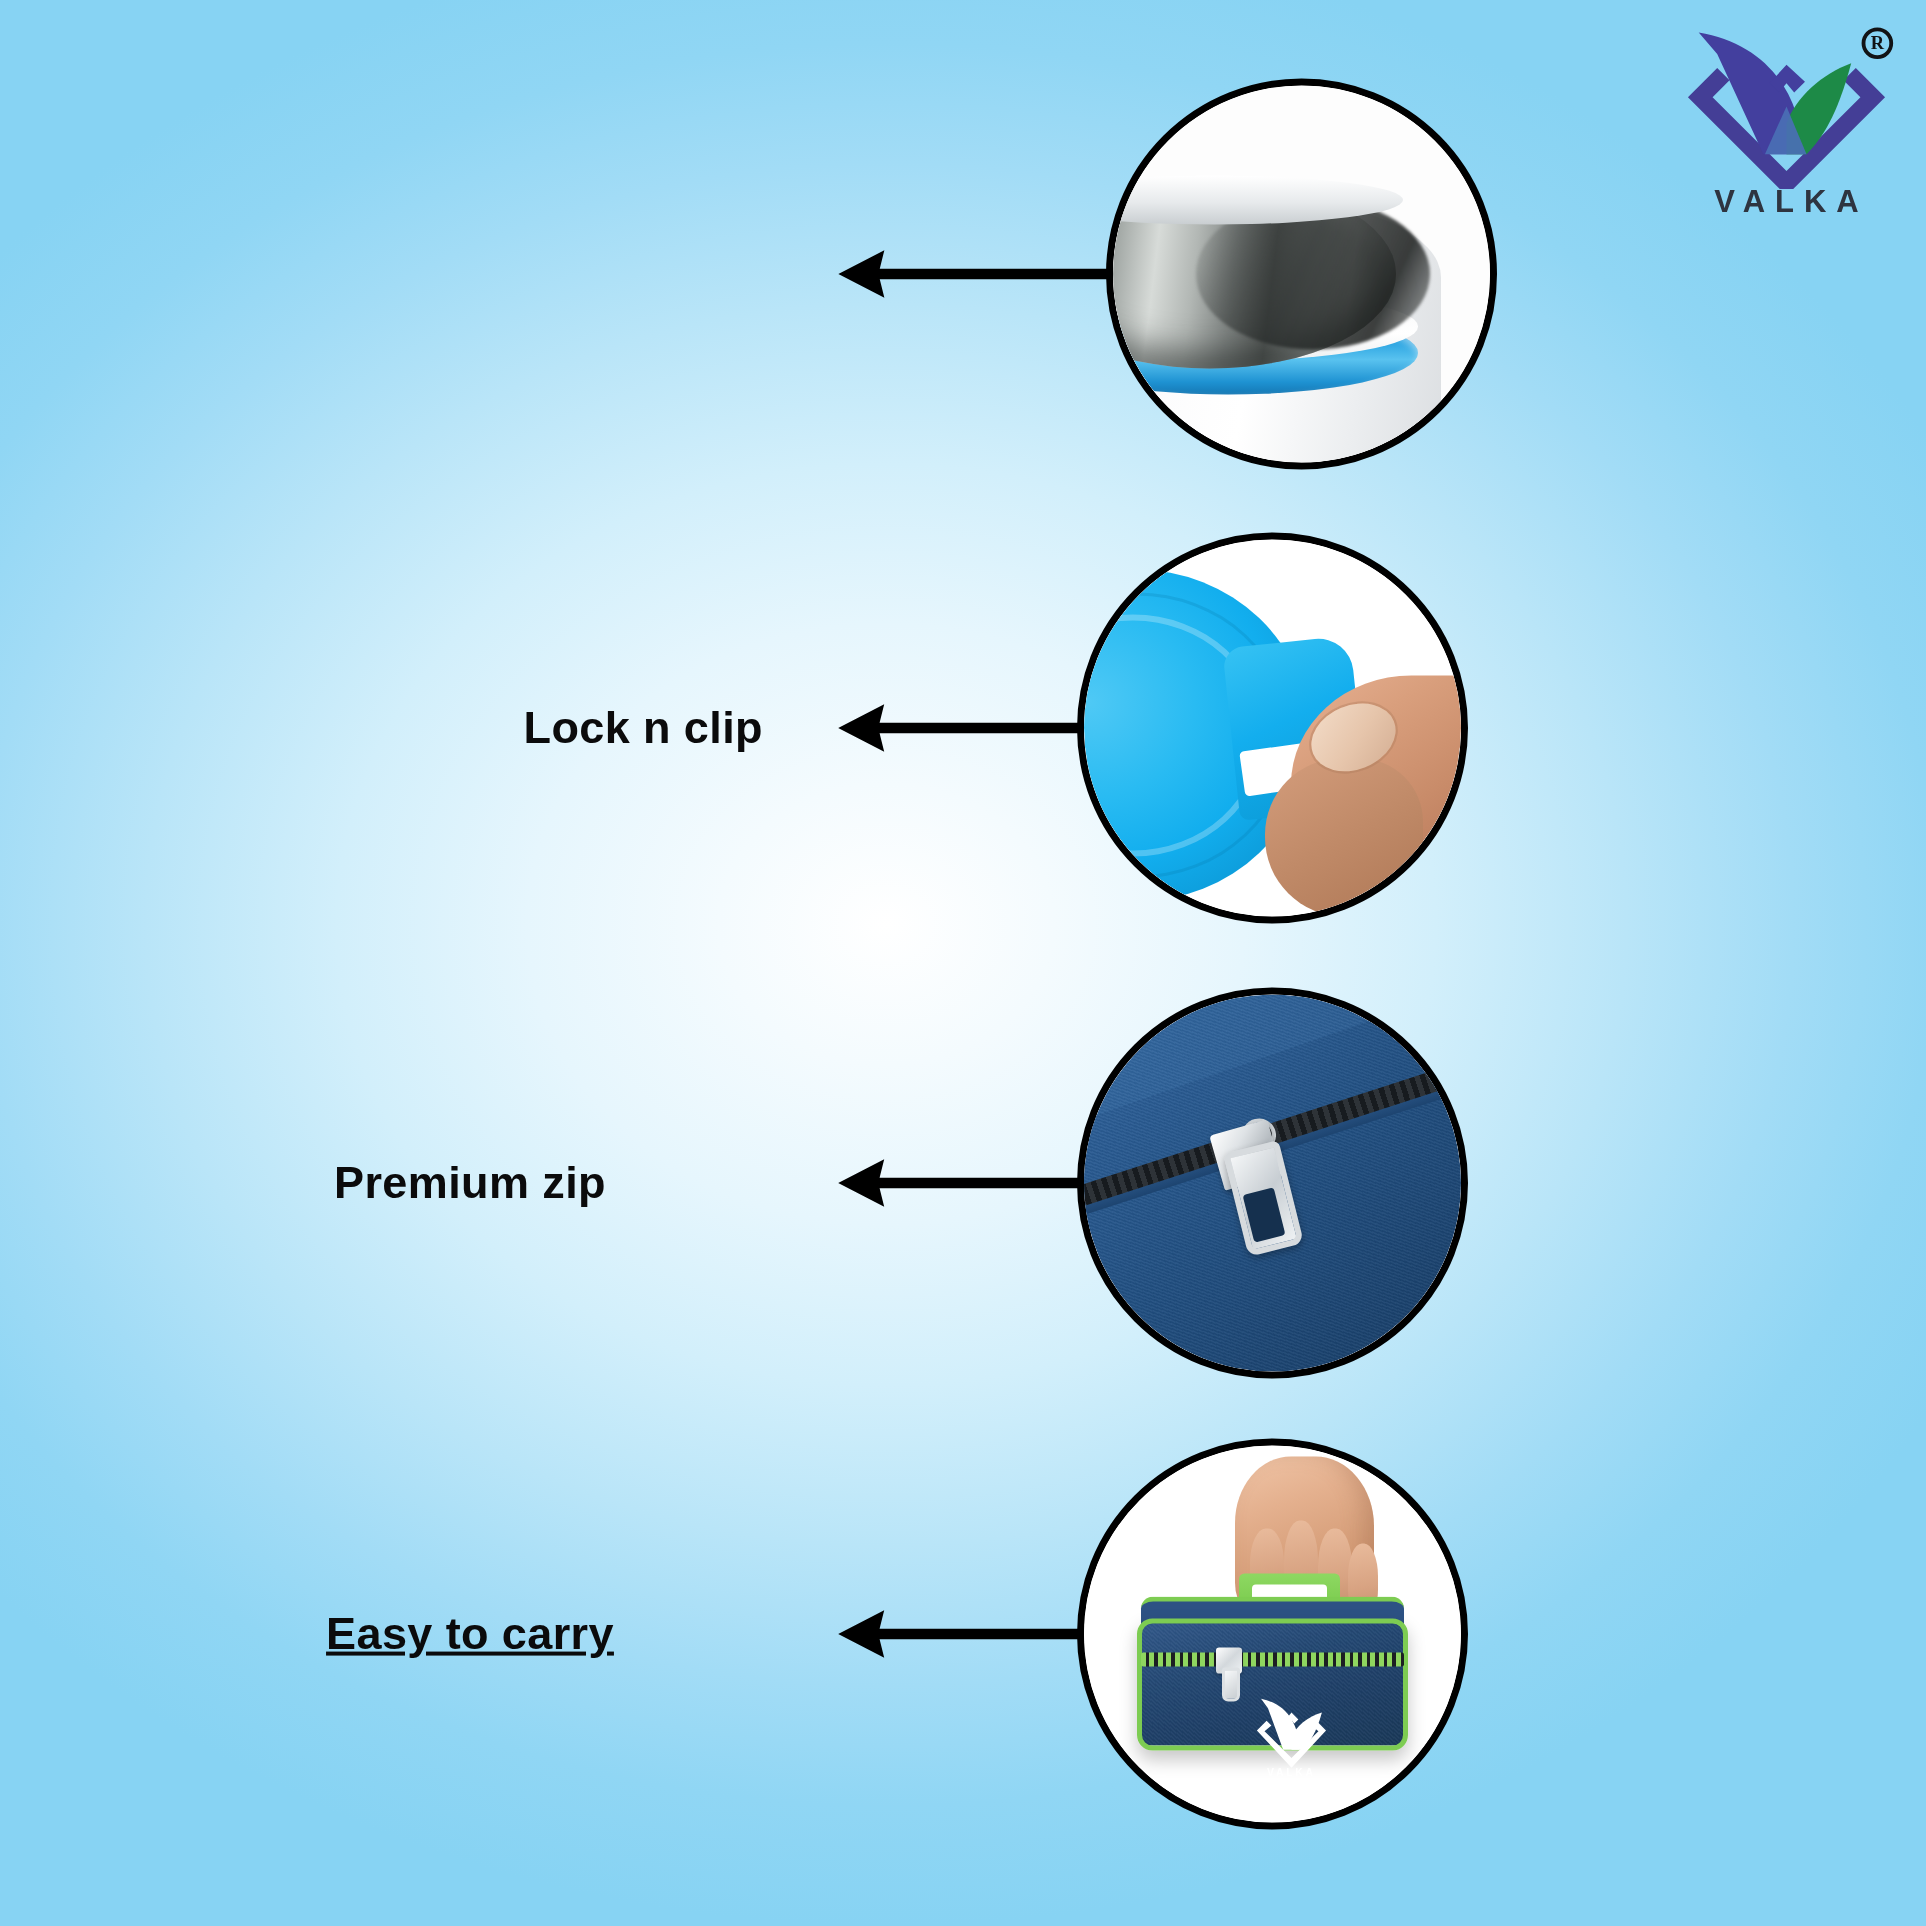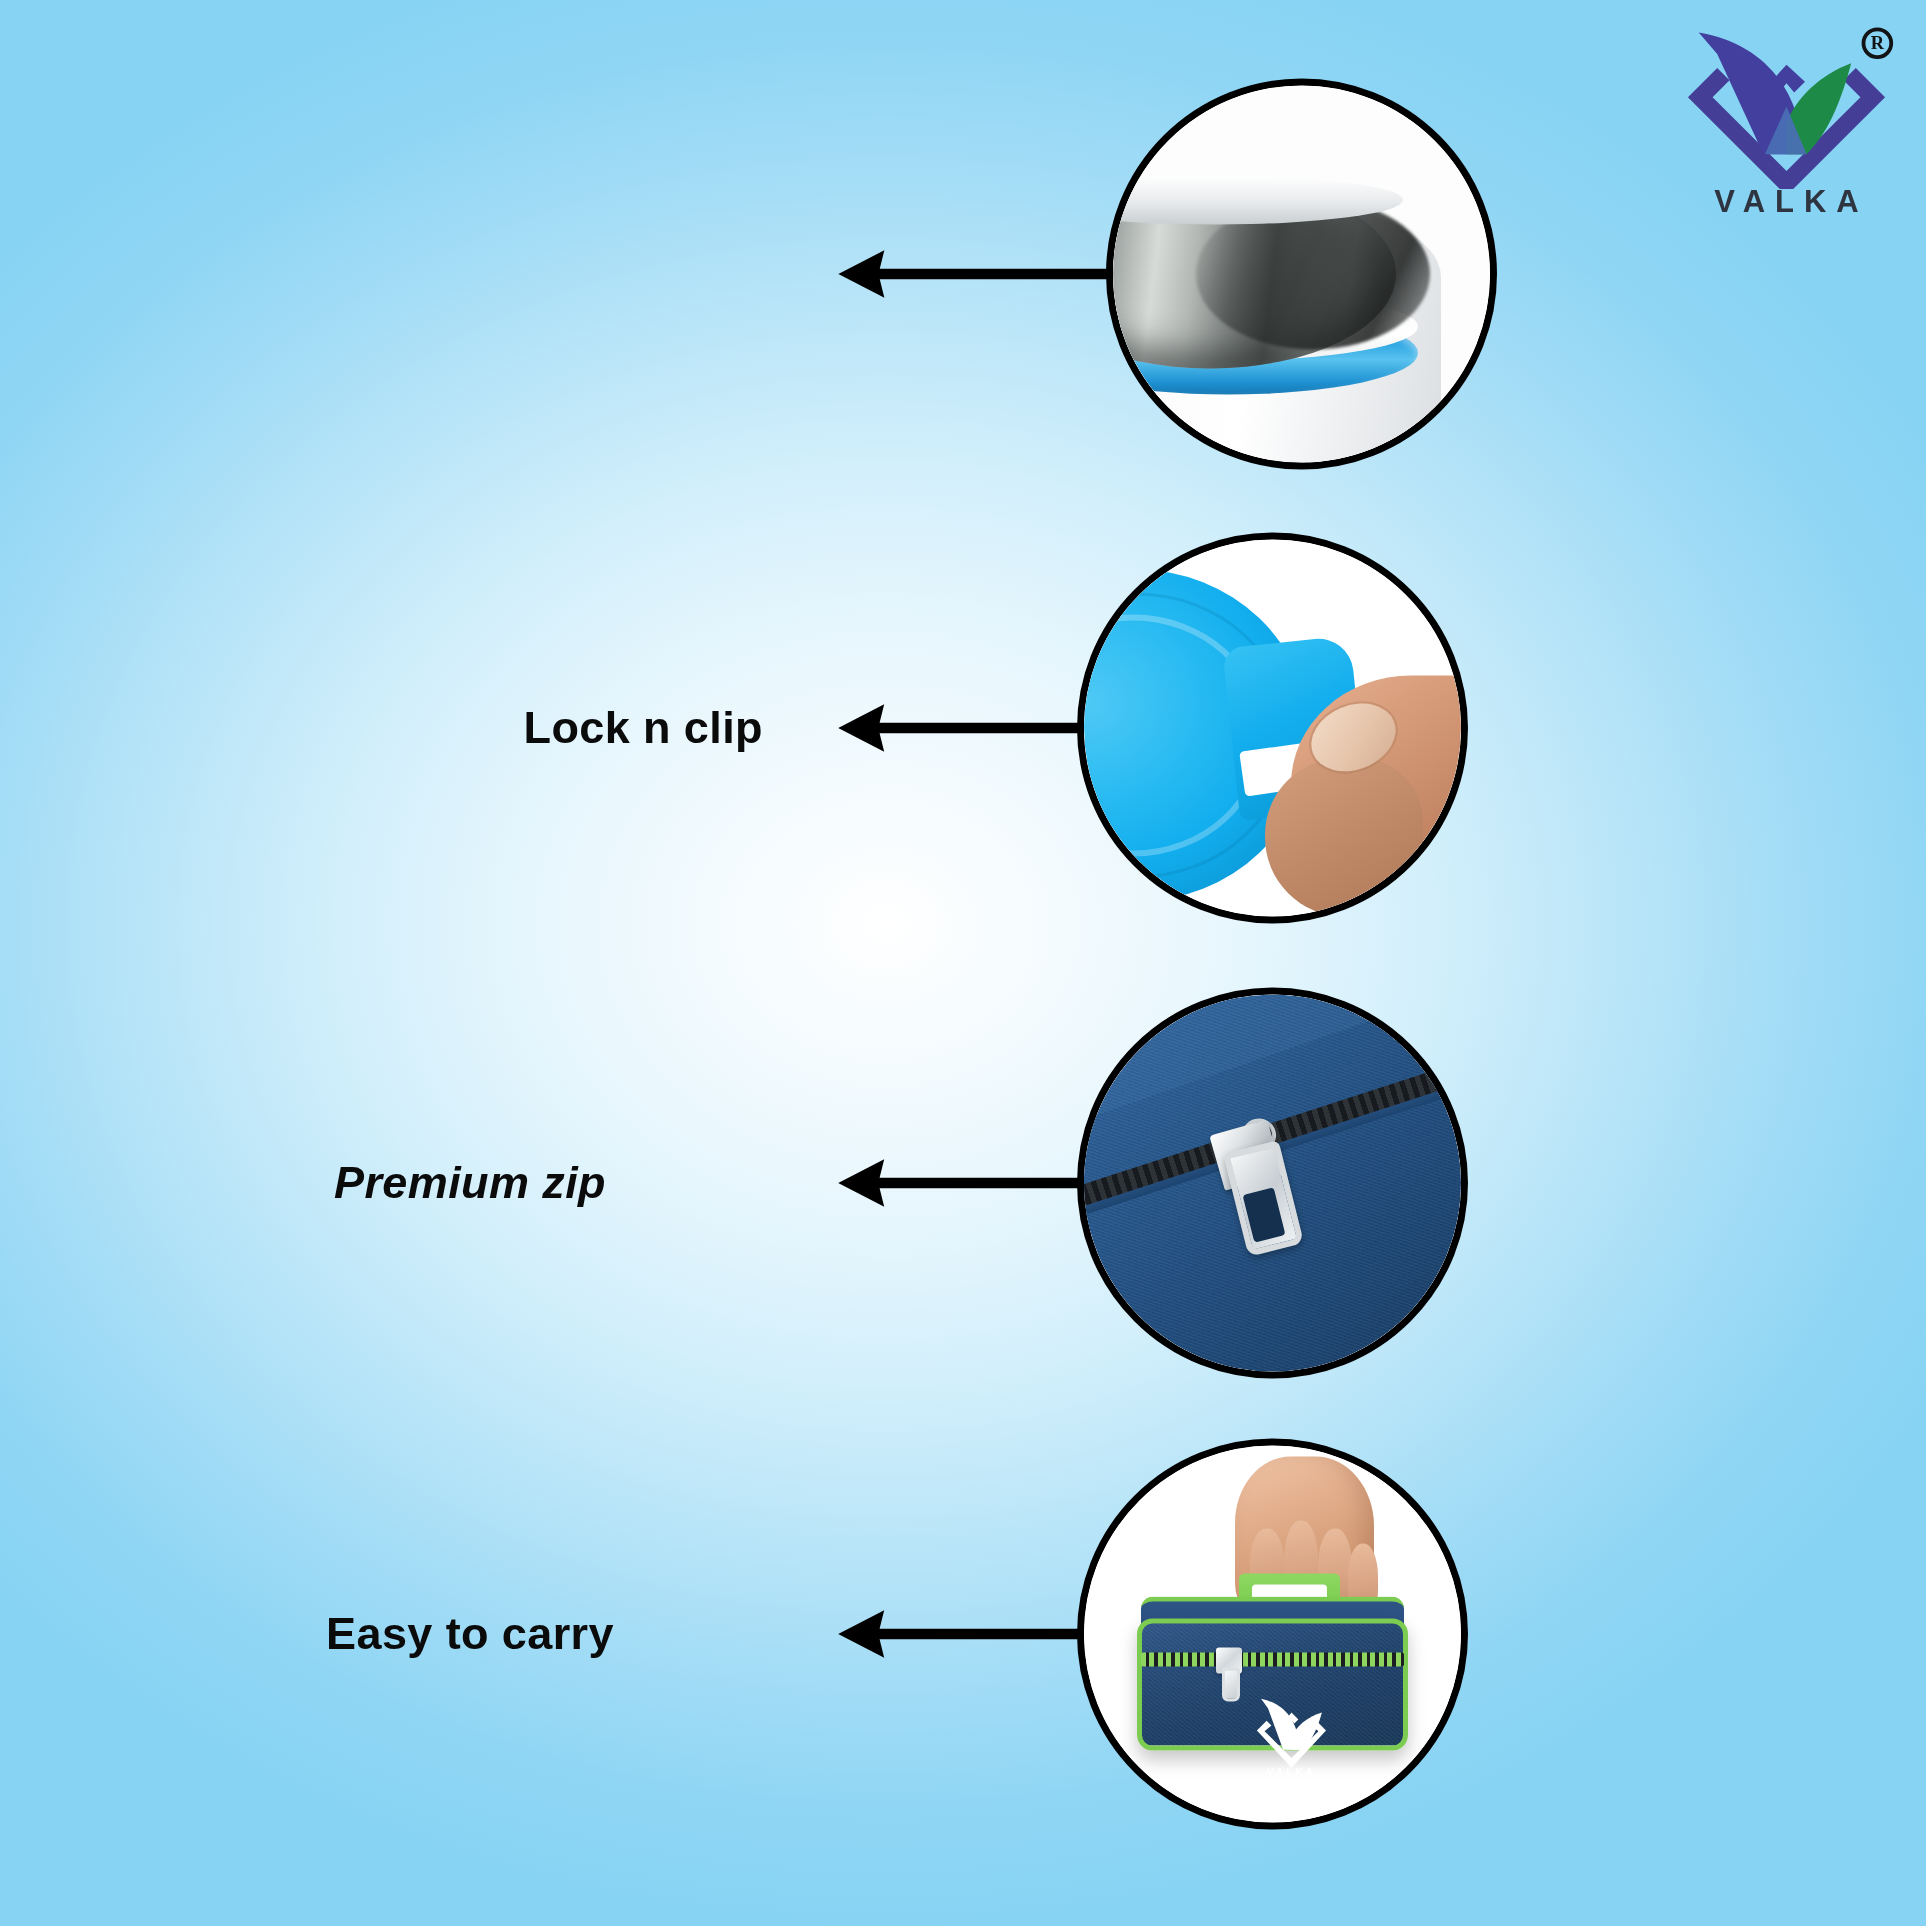--- a/index.html
+++ b/index.html
@@ -348,21 +348,21 @@
         <div class="p2-thumb"></div>
         <div class="p2-thumb2"></div>
         <div class="p2-nail"></div>
       </div>
       <span class="sr">Thumb pressing the blue plastic lock-and-clip tab on a bright blue lid</span>
     </div>
   </div>
 
   <div class="feature-row" style="top:1183px;">
 
-    <div class="feature-label" style="top:0;font-style:italic;">
+    <div class="feature-label" style="top:0;">
       <div>Premium zip</div>
     </div>
 
     <svg class="connector" style="left:836px; top:0; width:262px;" viewBox="0 0 340 90">
       <path d="M2 45 L62 14 L56 38 L340 38 L340 52 L56 52 L62 76 Z" fill="#000000"></path>
     </svg>
 
     <div class="circle-photo" style="left:1077px; top:0; width:391px; height:391px;">
       <div class="photo-inner">
         <div class="p3-bg"></div>
@@ -374,21 +374,21 @@
         <div class="p3-slider"></div>
         <div class="p3-pull"></div>
         <div class="p3-pull-hole"></div>
       </div>
       <span class="sr">Close-up of the silver metal zipper pull on navy blue woven fabric</span>
     </div>
   </div>
 
   <div class="feature-row" style="top:1634px;">
 
-    <div class="feature-label" style="top:0;">
+    <div class="feature-label" style="top:0;text-decoration:underline;">
       <div>Easy to carry</div>
     </div>
 
     <svg class="connector" style="left:836px; top:0; width:262px;" viewBox="0 0 340 90">
       <path d="M2 45 L62 14 L56 38 L340 38 L340 52 L56 52 L62 76 Z" fill="#000000"></path>
     </svg>
 
     <div class="circle-photo" style="left:1077px; top:0; width:391px; height:391px;">
       <div class="photo-inner">
         <div class="p4-bg"></div>

